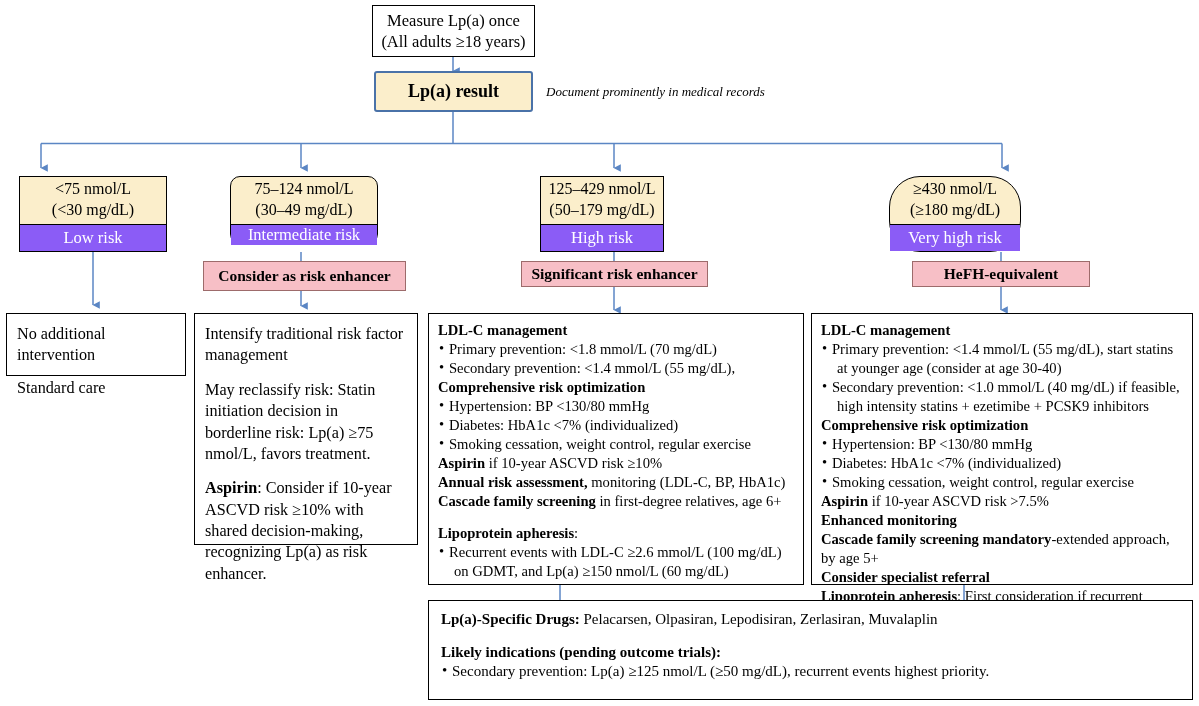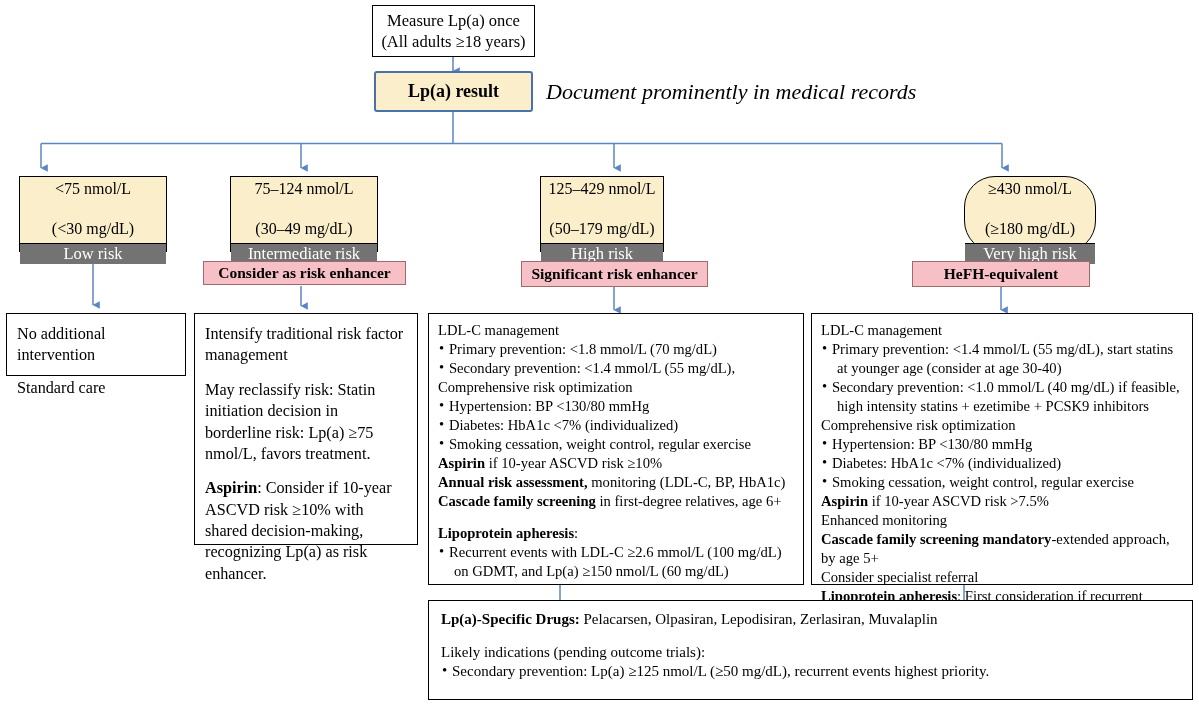--- a/index.html
+++ b/index.html
@@ -19,32 +19,32 @@
   }
 
   
   .resultbox{
     border:2px solid #4a72a8;border-radius:3px;background:#fbeecb;
     display:flex;align-items:center;justify-content:center;
     font-weight:bold;font-size:18px;
   }
 
   .note{
-    font-style:italic;font-size:22px;white-space:nowrap;
+    font-style:italic;font-size:13px;white-space:nowrap;
     display:flex;align-items:center;
   }
 
   
   .riskbox{border:1.8px solid #000;background:#fbeecb;display:flex;flex-direction:column;}
   .riskbox .vals{
     flex:1;display:flex;flex-direction:column;align-items:center;justify-content:center;
-    font-size:16px;line-height:1.3;padding:2px 0 3px;gap:19px;
+    font-size:16px;line-height:1.3;padding:2px 0 3px;
   }
   .riskbox .label{
-    background:#737373;color:#fff;font-size:16.5px;
+    background:#8b5cf6;color:#fff;font-size:16.5px;
     border-top:1.8px solid #000;
     display:flex;align-items:center;justify-content:center;
     height:28px;
   }
 
   
   .pinkbox{
     border:1.3px solid #9d6b6b;background:#f7bfc6;
     display:flex;align-items:center;justify-content:center;
     font-weight:bold;font-size:15.5px;
@@ -53,21 +53,21 @@
   
   .contentbox{
     border:1.3px solid #000;background:#fff;
     font-size:14.6px;line-height:1.30;
     padding:7px 9px 6px 9px;
   }
   .contentbox.small{font-size:16.2px;line-height:1.32;padding:10px 10px;}
   .contentbox p{margin:0;}
   .contentbox .gap{height:13px;}
   .contentbox .gap-sm{height:11px;}
-  .hdr{font-weight:normal;}
+  .hdr{font-weight:bold;}
   .li{position:relative;padding-left:11px;}
   .li:before{content:"\2022";position:absolute;left:1px;top:-1px;}
   .li .cont{display:block;padding-left:5px;}
   .b{font-weight:bold;}
 
   svg line, svg path, svg polygon{shape-rendering:geometricPrecision;}
 </style>
 </head>
 <body>
 
@@ -123,45 +123,45 @@
   <div class="node note" style="left:546px;top:78px;height:28px;">Document prominently in medical records</div>
 
   <div class="node riskbox" style="left:19px;top:176px;width:148px;height:76px;">
     <div class="vals">
       <div>&lt;75 nmol/L</div>
       <div>(&lt;30 mg/dL)</div>
     </div>
     <div class="label">Low risk</div>
   </div>
 
-  <div class="node riskbox" style="left:230px;top:176px;width:148px;height:76px;">
+  <div class="node riskbox" style="left:230px;top:176px;width:148px;height:68px;border-radius:10px;">
     <div class="vals">
       <div>75–124 nmol/L</div>
       <div>(30–49 mg/dL)</div>
     </div>
     <div class="label">Intermediate risk</div>
   </div>
 
   <div class="node riskbox" style="left:540px;top:176px;width:124px;height:76px;">
     <div class="vals">
       <div>125–429 nmol/L</div>
       <div>(50–179 mg/dL)</div>
     </div>
     <div class="label">High risk</div>
   </div>
 
-  <div class="node riskbox" style="left:964px;top:176px;width:132px;height:76px;border-radius:31px;">
+  <div class="node riskbox" style="left:889px;top:176px;width:132px;height:76px;border-radius:31px;">
     <div class="vals">
       <div>≥430 nmol/L</div>
       <div>(≥180 mg/dL)</div>
     </div>
     <div class="label">Very high risk</div>
   </div>
 
-  <div class="node pinkbox" style="left:203px;top:261px;width:203px;height:24px;">Consider as risk enhancer</div>
+  <div class="node pinkbox" style="left:203px;top:261px;width:203px;height:30px;">Consider as risk enhancer</div>
 
   <div class="node pinkbox" style="left:521px;top:261px;width:187px;height:26px;">Significant risk enhancer</div>
 
   <div class="node pinkbox" style="left:912px;top:261px;width:178px;height:26px;">HeFH-equivalent</div>
 
   <div class="node contentbox small" style="left:6px;top:313px;width:180px;height:63px;">
     <p>No additional intervention</p>
     <div class="gap-sm"></div>
     <p>Standard care</p>
   </div>

